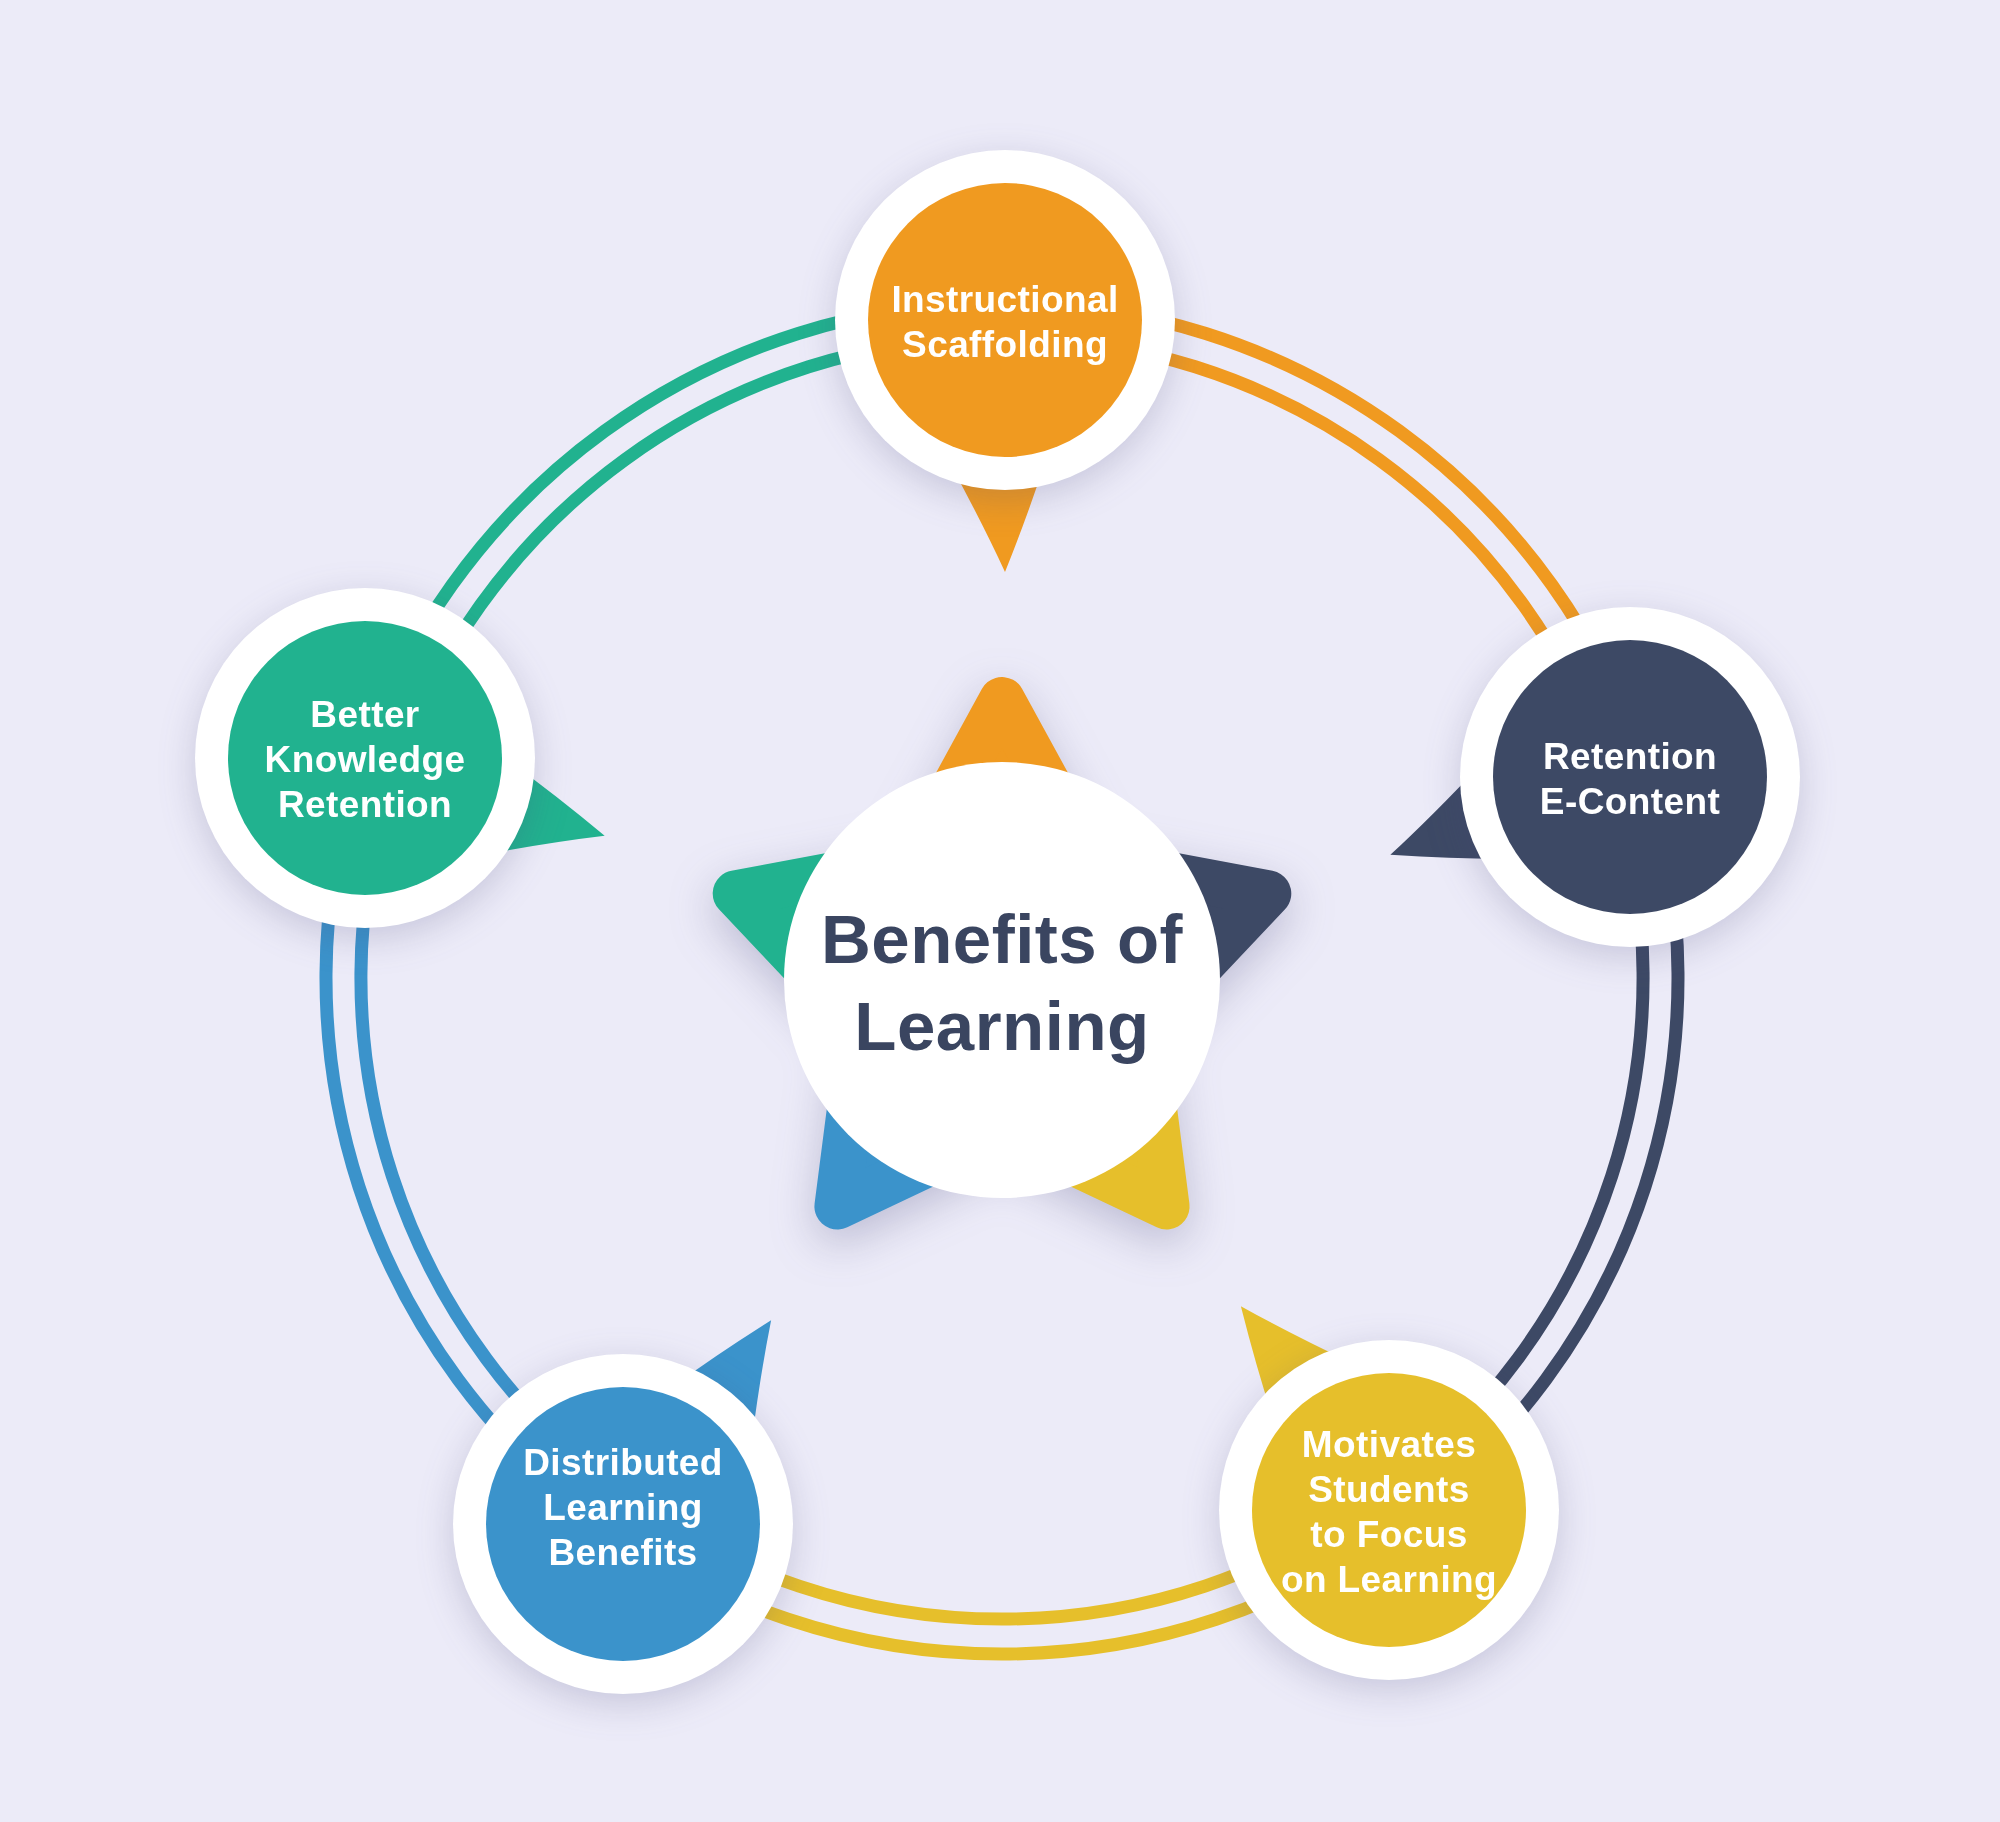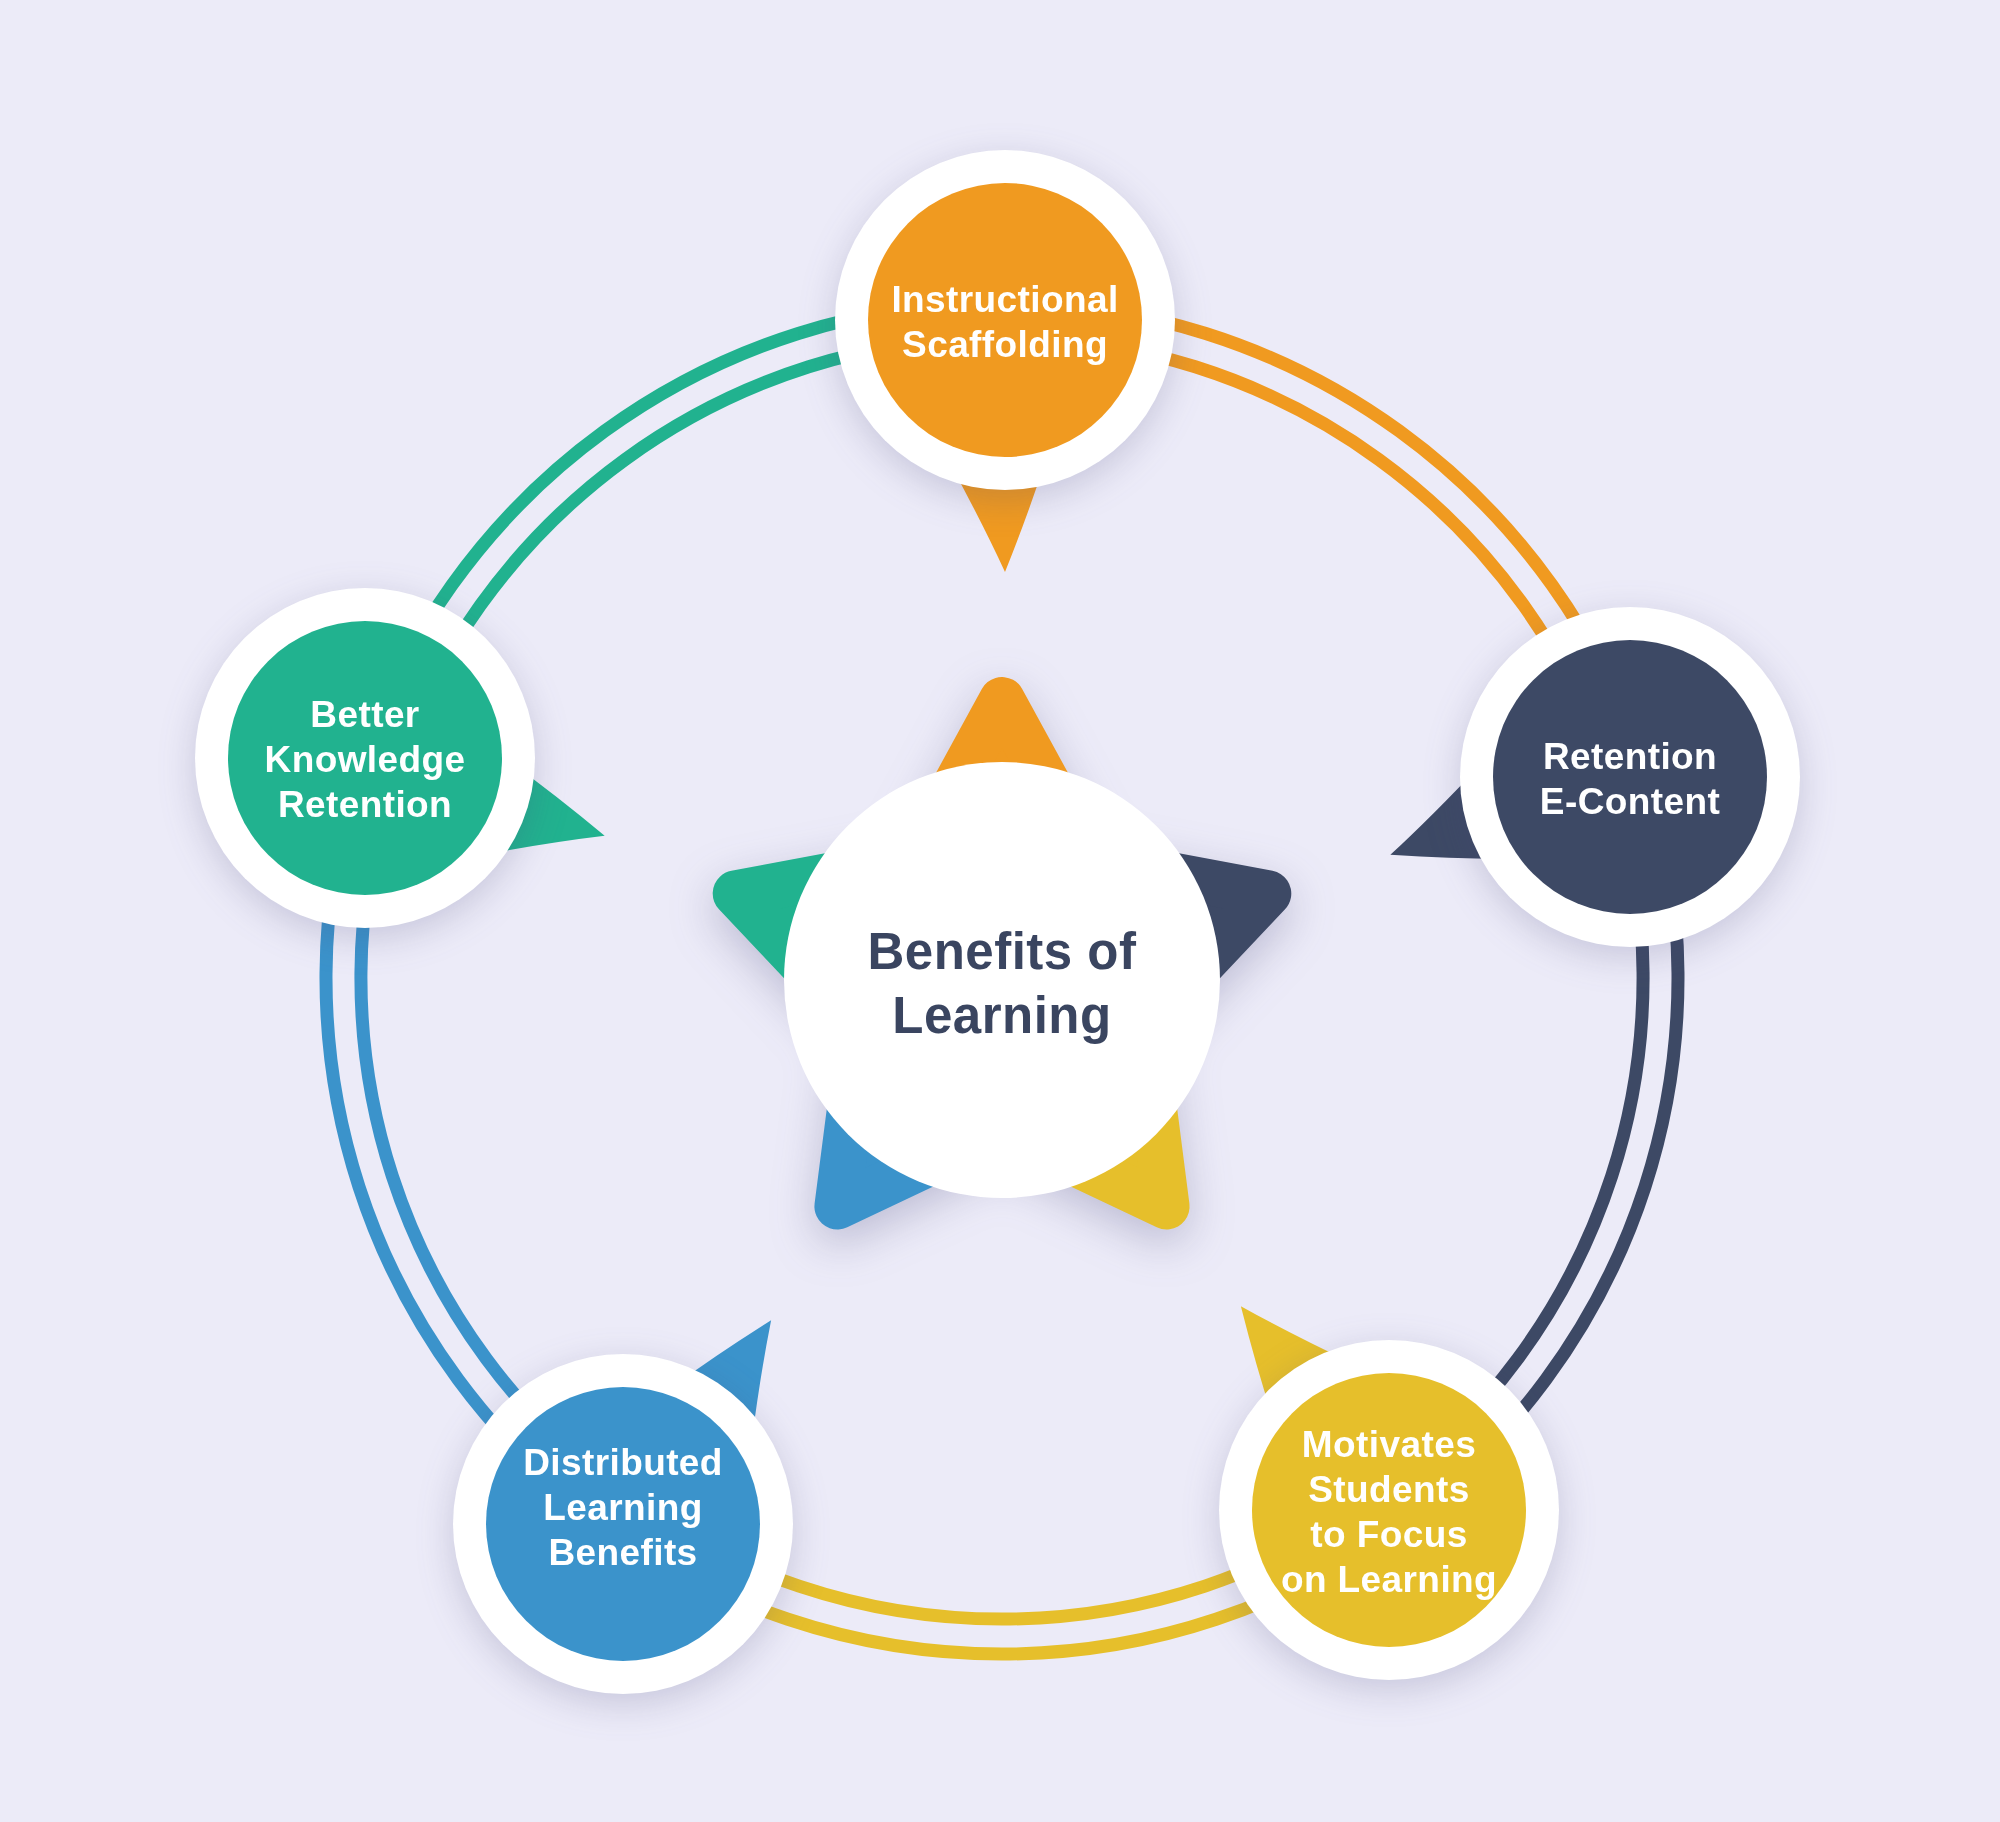--- a/index.html
+++ b/index.html
@@ -44,21 +44,21 @@
   }
   .node-label span {
     display: block;
     white-space: nowrap;
   }
   .center-title {
     position: absolute;
     transform: translate(-50%, -50%);
     text-align: center;
     color: var(--c-title_text, #3A4560);
-    font-size: 51px;
+    font-size: 69px;
     font-weight: 700;
     line-height: 1.26;
     letter-spacing: 0.5px;
   }
   .center-title span {
     display: block;
     white-space: nowrap;
   }
 </style>
 </head>

